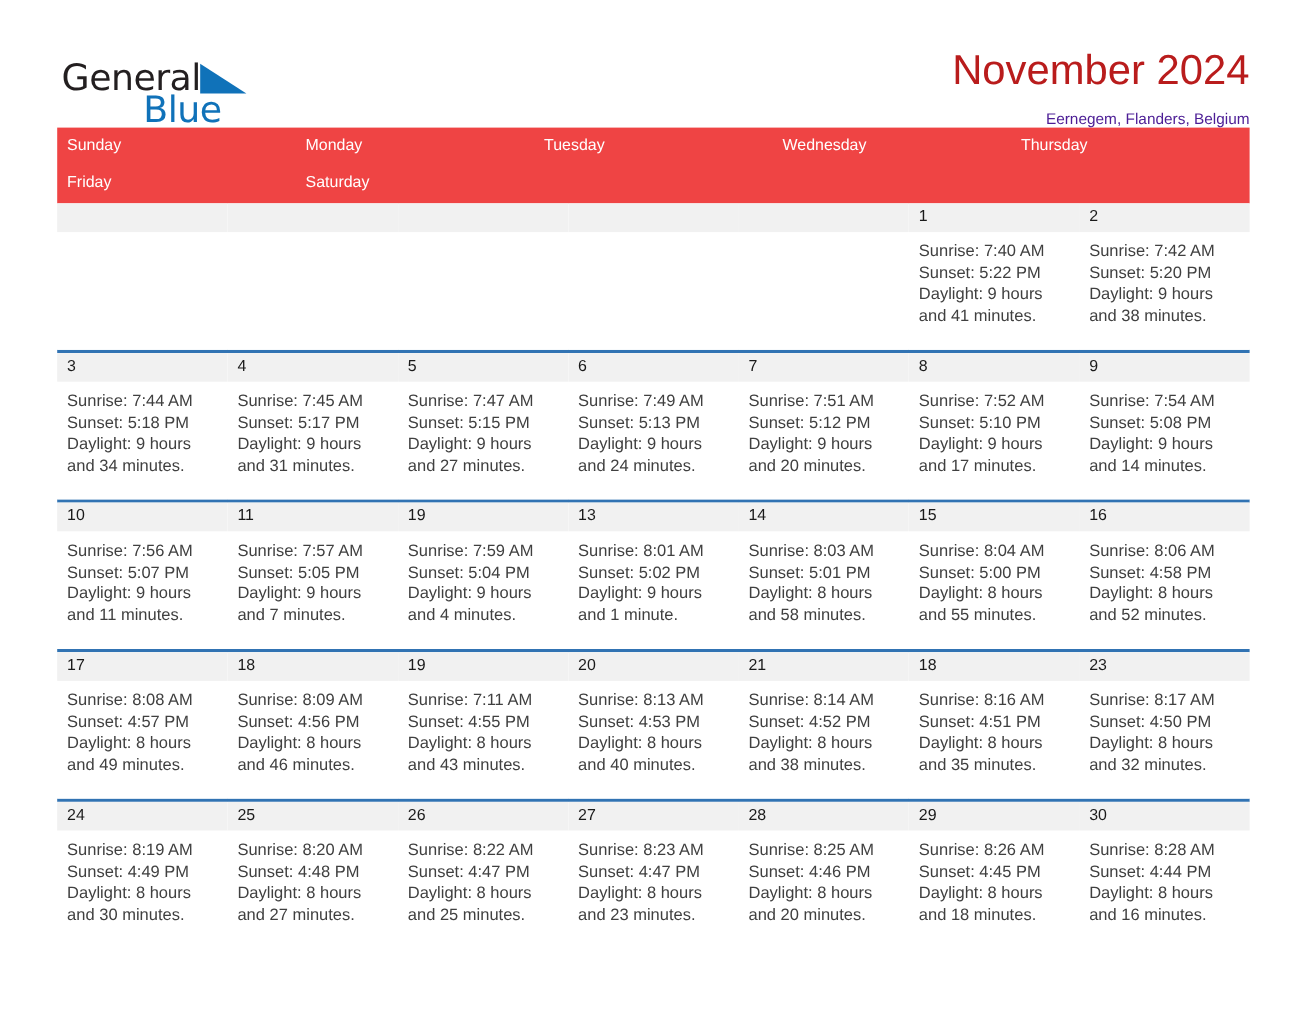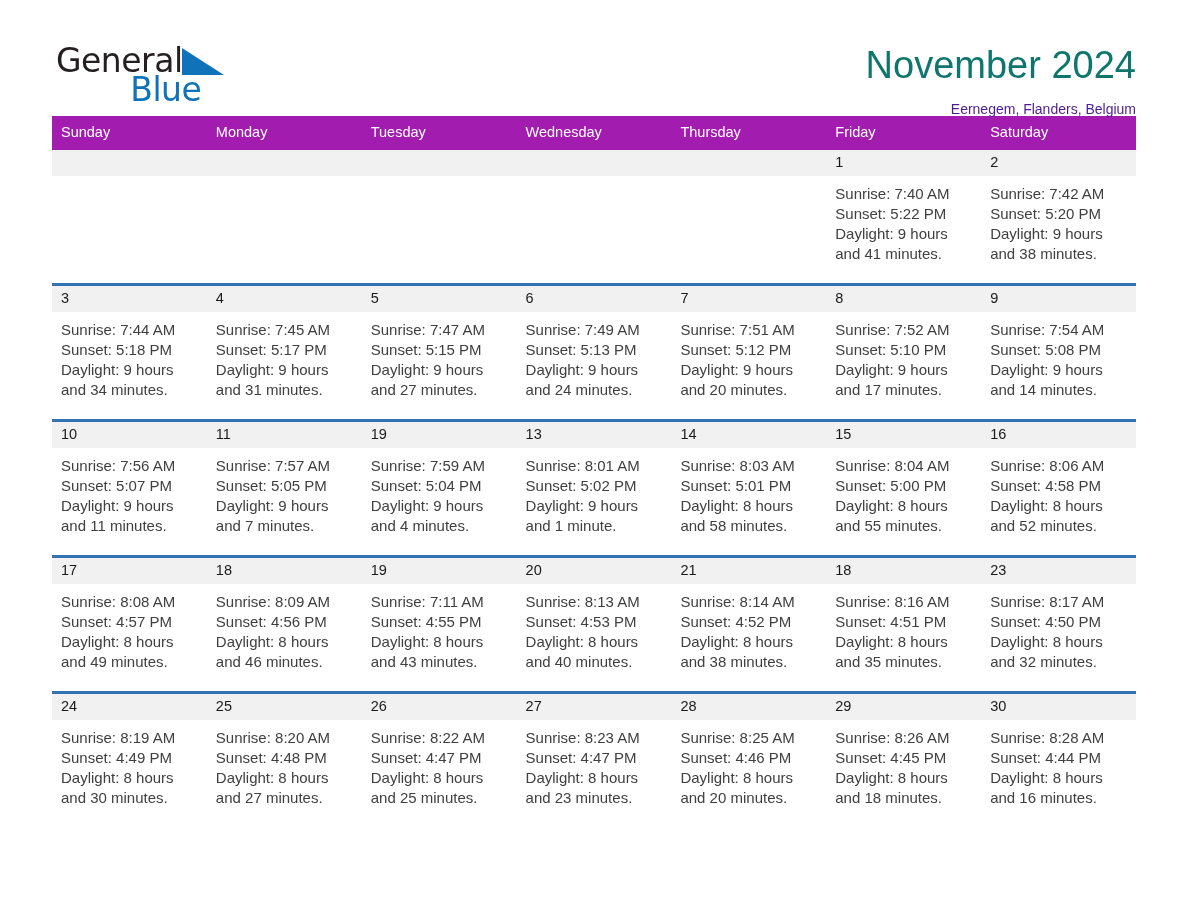--- a/index.html
+++ b/index.html
@@ -18,21 +18,21 @@
   .page {
     position: relative;
     width: 1188px;
     height: 918px;
     box-sizing: border-box;
   }
 
   
   .top {
     display: flex;
-    align-items: flex-start;
+    align-items: flex-end;
     justify-content: space-between;
     padding: 44px 52px 0 56px;
     box-sizing: border-box;
     height: 116px;
   }
   .logo {
     position: relative;
     line-height: 1;
     user-select: none;
   }
@@ -67,42 +67,42 @@
     letter-spacing: -0.5px;
   }
 
   .titles {
     text-align: right;
     padding-top: 2px;
   }
   .cal-title {
     font-size: 38px;
     font-weight: 400;
-    color: #0f766e;
+    color: #b91c1c;
     letter-spacing: 0px;
     line-height: 1.05;
     white-space: nowrap;
   }
   .cal-subtitle {
     font-size: 14px;
     font-weight: 400;
     color: #4c1d95;
     margin-top: 15px;
     white-space: nowrap;
   }
 
   
   .calendar {
     margin: 0 52px 0 52px;
     width: 1084px;
   }
   .weekdays {
     display: grid;
-    grid-template-columns: repeat(7, 1fr);
-    background: #a21caf;
+    grid-template-columns: repeat(5, 1fr);
+    background: #ef4444;
   }
   .weekday {
     color: #ffffff;
     font-size: 14.5px;
     padding: 8px 0 9px 9px;
     box-sizing: border-box;
     line-height: 1.2;
   }
 
   .week {

